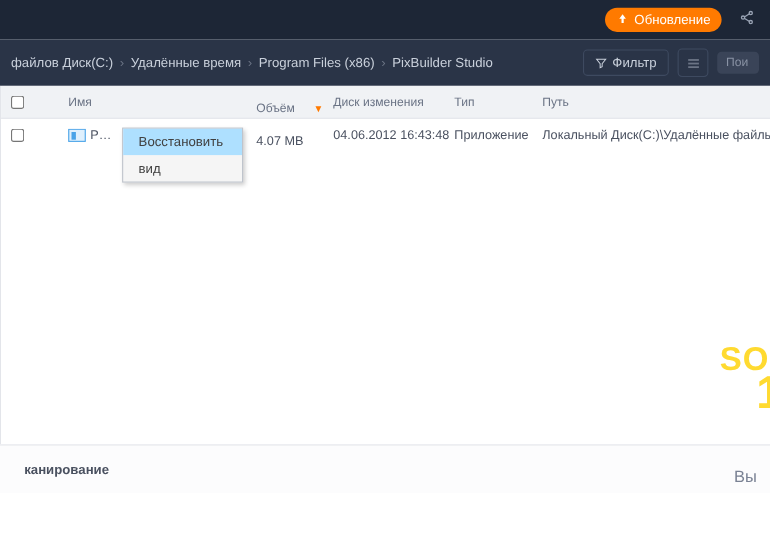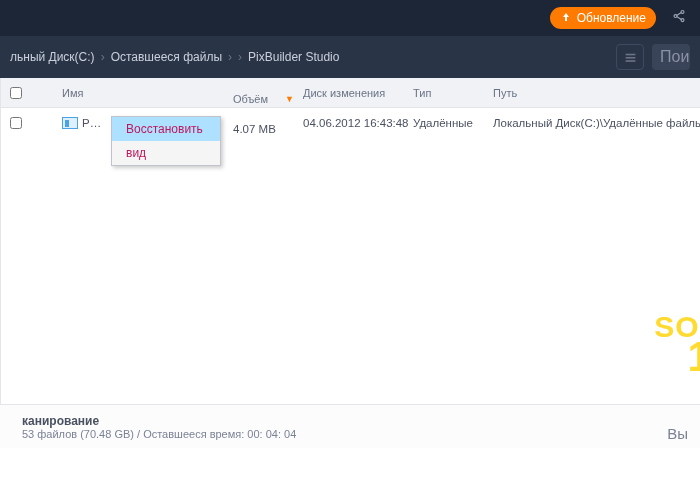--- a/index.html
+++ b/index.html
@@ -12,21 +12,21 @@
   .upgrade-btn svg { width: 12px; height: 12px; }
   .share-icon { color: #9aa4b5; cursor: pointer; }
 
   
   .toolbar { height: 42px; background: #2a3447; display: flex; align-items: center; padding: 0 10px; color: #c9d0db; font-size: 12px; gap: 8px; }
   .breadcrumbs { display: flex; align-items: center; gap: 6px; flex: 1; overflow: hidden; }
   .crumb { white-space: nowrap; cursor: pointer; }
   .crumb-sep { color: #6b7485; }
   .filter-btn { display: flex; align-items: center; gap: 5px; border: 1px solid #3e4a60; border-radius: 4px; padding: 4px 10px; cursor: pointer; font-size: 12px; }
   .view-btn { border: 1px solid #3e4a60; border-radius: 4px; width: 28px; height: 26px; display: flex; align-items: center; justify-content: center; cursor: pointer; color: #6b7485; }
-  .search-box { background: #3a4458; border-radius: 4px; padding: 4px 8px; color: #8a93a5; font-size: 16px; width: 38px; overflow: hidden; white-space: nowrap; }
+  .search-box { background: #3a4458; border-radius: 4px; padding: 4px 8px; color: #8a93a5; font-size: 11px; width: 38px; overflow: hidden; white-space: nowrap; }
 
   
   .body { flex: 1; display: flex; overflow: hidden; }
   .sidebar { width: 44px; background: #f5f6f8; border-right: 1px solid #e3e5ea; overflow: hidden; font-size: 11px; color: #4a5160; }
   .sidebar-head { height: 30px; background: #e9ecf1; display: flex; align-items: center; padding-left: 4px; font-weight: 600; font-size: 11px; color: #4a5160; white-space: nowrap; overflow: hidden; }
   .sidebar-item { display: flex; align-items: center; gap: 4px; padding: 4px 3px; white-space: nowrap; overflow: hidden; cursor: pointer; }
   .sidebar-item.selected { background: #e3e8f0; }
   .sidebar-label { overflow: hidden; text-overflow: ellipsis; }
 
   
@@ -41,21 +41,21 @@
   .sort-arrow { color: #ff7a00; font-size: 9px; }
 
   .file-row { height: 30px; display: flex; align-items: center; font-size: 11.5px; color: #4a5160; }
   .file-row .col-check input { cursor: pointer; }
   .exe-icon { width: 16px; height: 12px; border: 1px solid #4aa3e8; background: #dff0fd; display: inline-block; margin-right: 4px; position: relative; flex-shrink: 0; }
   .exe-icon::after { content: ""; position: absolute; left: 2px; top: 2px; width: 4px; height: 7px; background: #4aa3e8; }
   .file-name-wrap { display: flex; align-items: center; overflow: hidden; white-space: nowrap; }
   .file-path { white-space: nowrap; overflow: hidden; text-overflow: ellipsis; }
 
   
-  .context-menu { position: absolute; left: 110px; top: 38px; background: #f5f5f5; border: 1px solid #bfc4cc; box-shadow: 2px 2px 4px rgba(0,0,0,0.2); font-size: 12px; color: #be185d; width: 110px; }
+  .context-menu { position: absolute; left: 110px; top: 38px; background: #f5f5f5; border: 1px solid #bfc4cc; box-shadow: 2px 2px 4px rgba(0,0,0,0.2); font-size: 12px; color: #404040; width: 110px; }
   .context-item { padding: 5px 14px; cursor: pointer; }
   .context-item.hl { background: #aee0ff; }
 
   
   .footer { height: 44px; border-top: 1px solid #e3e5ea; background: #fcfcfd; padding: 5px 22px; font-size: 11px; color: #4a5160; display: flex; flex-direction: column; justify-content: center; position: relative; }
   .footer-title { font-weight: 600; font-size: 12px; }
   .footer-sub { color: #7a8294; font-size: 11px; }
   .footer-right { position: absolute; right: 12px; bottom: 6px; color: #7a8294; font-size: 15px; }
 
   
@@ -83,26 +83,33 @@
           <circle cx="6" cy="12" r="2.5"></circle>
           <circle cx="18" cy="19" r="2.5"></circle>
           <line x1="8" y1="11" x2="16" y2="6"></line>
           <line x1="8" y1="13" x2="16" y2="18"></line>
         </svg>
     </span>
   </div>
 
   <div class="toolbar">
     <div class="breadcrumbs">
-      <span class="crumb">льный Диск(C:)</span>
+      <span class="crumb">файлов Диск(C:)</span>
       <span class="crumb-sep">›</span>
-      <span class="crumb">Оставшееся файлы</span>
+      <span class="crumb">Удалённые время</span>
       <span class="crumb-sep">›</span>
+      <span class="crumb">Program Files (x86)</span>
       <span class="crumb-sep">›</span>
       <span class="crumb">PixBuilder Studio</span>
+    </div>
+    <div class="filter-btn">
+      <svg width="11" height="11" viewBox="0 0 24 24" fill="none" stroke="#c9d0db" stroke-width="2">
+          <path d="M3 4h18l-7 9v6l-4 2v-8z"></path>
+        </svg>
+      <span>Фильтр</span>
     </div>
     <div class="view-btn">
       <svg width="13" height="13" viewBox="0 0 24 24" fill="#6b7485">
           <rect x="3" y="5" width="18" height="3"></rect>
           <rect x="3" y="11" width="18" height="3"></rect>
           <rect x="3" y="17" width="18" height="3"></rect>
         </svg>
     </div>
     <div class="search-box">Пои</div>
   </div>
@@ -177,35 +184,34 @@
       <div class="file-row">
         <div class="col-check">
             <input type="checkbox" style="">
           </div>
         <div class="col-name file-name-wrap">
           <span class="exe-icon"></span>
           <span>P…</span>
         </div>
         <div class="col-size">4.07 MB</div>
         <div class="col-date">04.06.2012 16:43:48</div>
-        <div class="col-type">Удалённые</div>
+        <div class="col-type">Приложение</div>
         <div class="col-path file-path">Локальный Диск(C:)\Удалённые файлы\Prog…</div>
       </div>
 
       <div class="context-menu">
         <div class="context-item hl">Восстановить</div>
         <div class="context-item">вид</div>
       </div>
 
       <div class="watermark">
         <div class="wm1">SOFT</div>
         <div class="wm2">10</div>
       </div>
     </div>
   </div>
 
   <div class="footer">
     <div class="footer-title">канирование</div>
-    <div class="footer-sub">53 файлов (70.48 GB) / Оставшееся время: 00: 04: 04</div>
     <div class="footer-right">Вы</div>
   </div>
 
 </div>
 
 </body></html>

